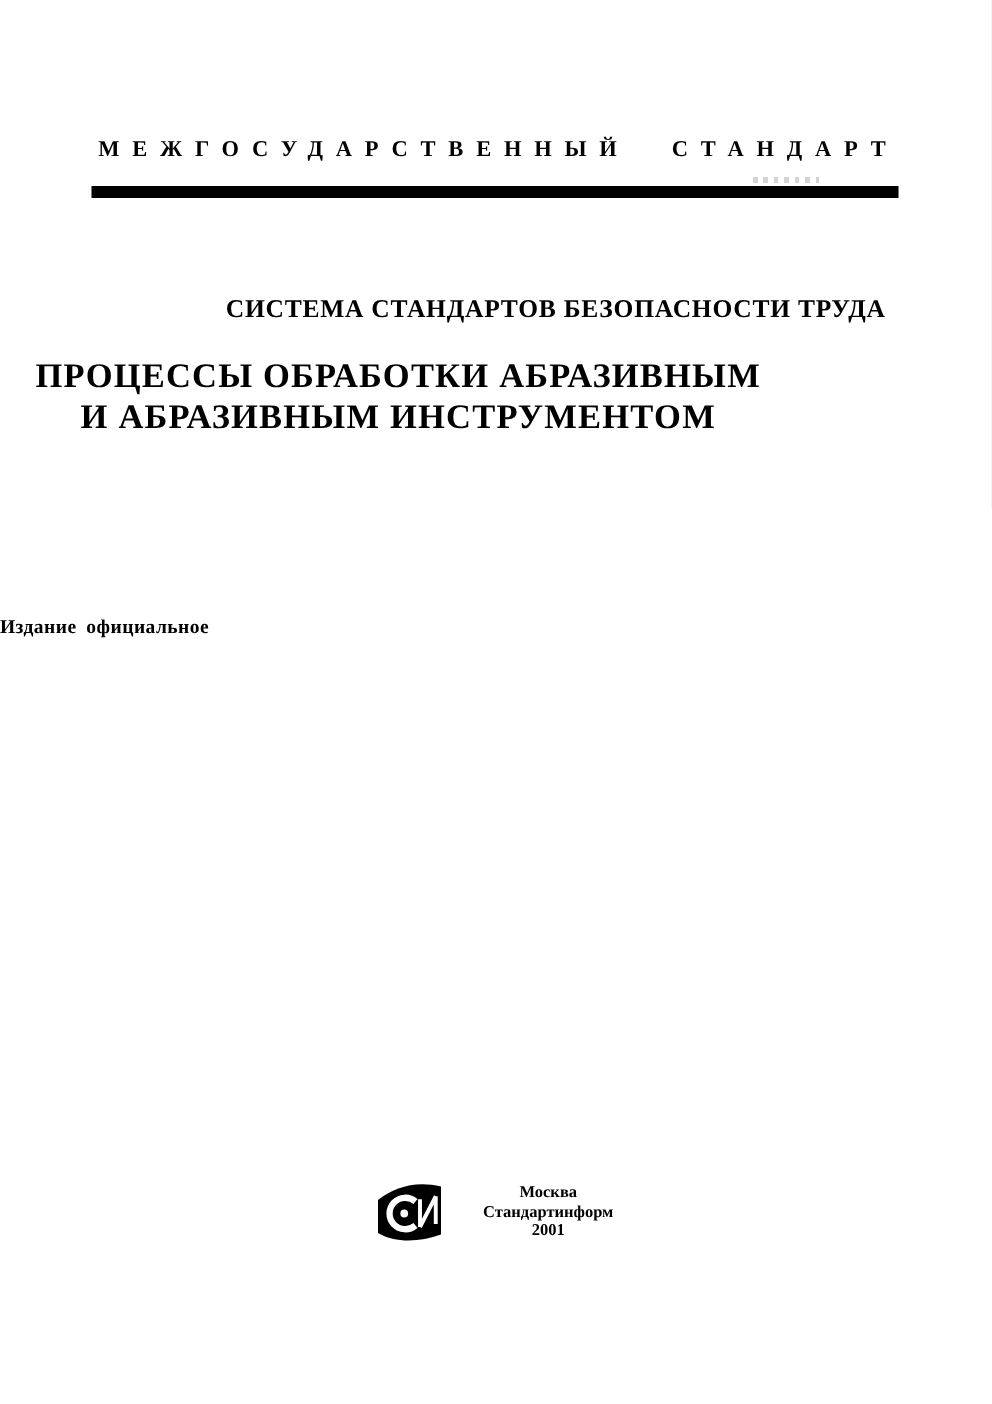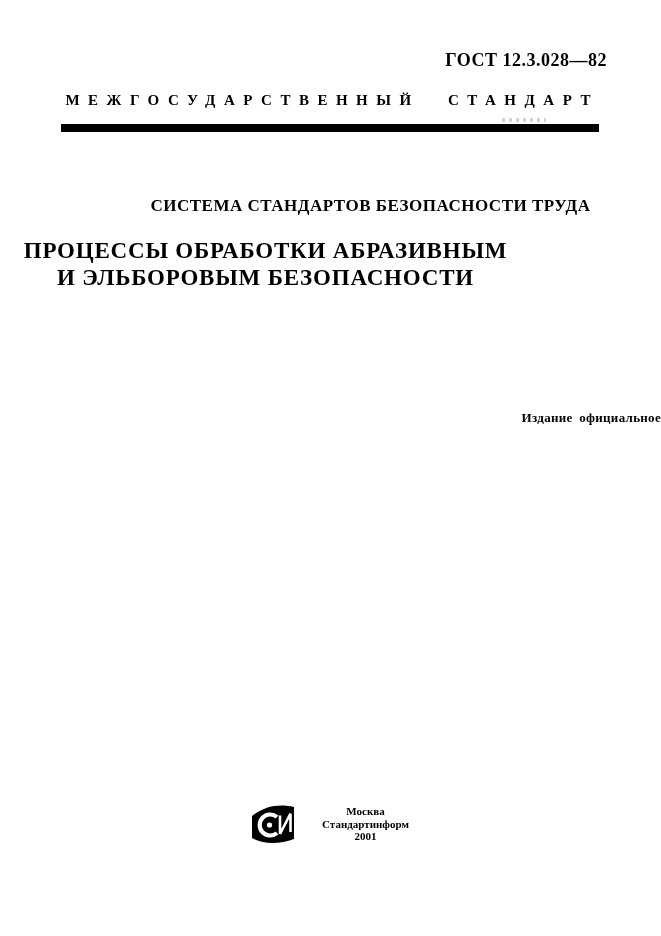--- a/index.html
+++ b/index.html
@@ -44,50 +44,49 @@
   }
   .title span{display:block;}
   .subtitle{
     position:absolute;top:315px;left:0;width:661px;
     font-size:17px;font-weight:bold;letter-spacing:2px;
     text-align:center;white-space:nowrap;
   }
   .edition{
     position:absolute;top:410px;left:0;width:661px;
     font-size:13px;font-weight:bold;letter-spacing:.3px;word-spacing:3px;
-    text-align:right;
+    text-align:left;
   }
   .imprint{
     position:absolute;top:786px;left:0;width:661px;
-    display:flex;justify-content:center;align-items:center;gap:24px;margin-top:16px;
+    display:flex;justify-content:center;align-items:center;gap:24px;
   }
   .imprint-logo{display:block;flex:0 0 auto;}
   .imprint-text{
     font-size:11px;font-weight:bold;line-height:12.5px;
     text-align:center;min-width:92px;
   }
 </style>
 </head>
 <body>
 
 <div class="page">
 
-  <div class="doc-number">ГОСТ 12.3.028—82</div>
 
   <div class="std-type">МЕЖГОСУДАРСТВЕННЫЙ СТАНДАРТ</div>
 
   <div class="rule"></div>
 
   <div class="artifact"></div>
 
   <div class="category">СИСТЕМА СТАНДАРТОВ БЕЗОПАСНОСТИ ТРУДА</div>
 
   <h1 class="title">
     <span>ПРОЦЕССЫ ОБРАБОТКИ АБРАЗИВНЫМ</span>
-    <span>И ЭЛЬБОРОВЫМ БЕЗОПАСНОСТИ</span>
+    <span>И АБРАЗИВНЫМ ИНСТРУМЕНТОМ</span>
   </h1>
 
 
   <div class="edition">Издание официальное</div>
 
   <div class="imprint">
     <svg class="imprint-logo" width="46" height="44" viewBox="0 0 46 44" aria-hidden="true">
       <path d="M2,14 C13,5 28,1 44,5 L44,37 C30,42 14,43 2,36 Z" fill="#000"></path>
       <path d="M27,15 A10.5,10.5 0 1 0 27,31" fill="none" stroke="#fff" stroke-width="4.2"></path>
       <circle cx="19.5" cy="23" r="2.6" fill="#fff"></circle>

